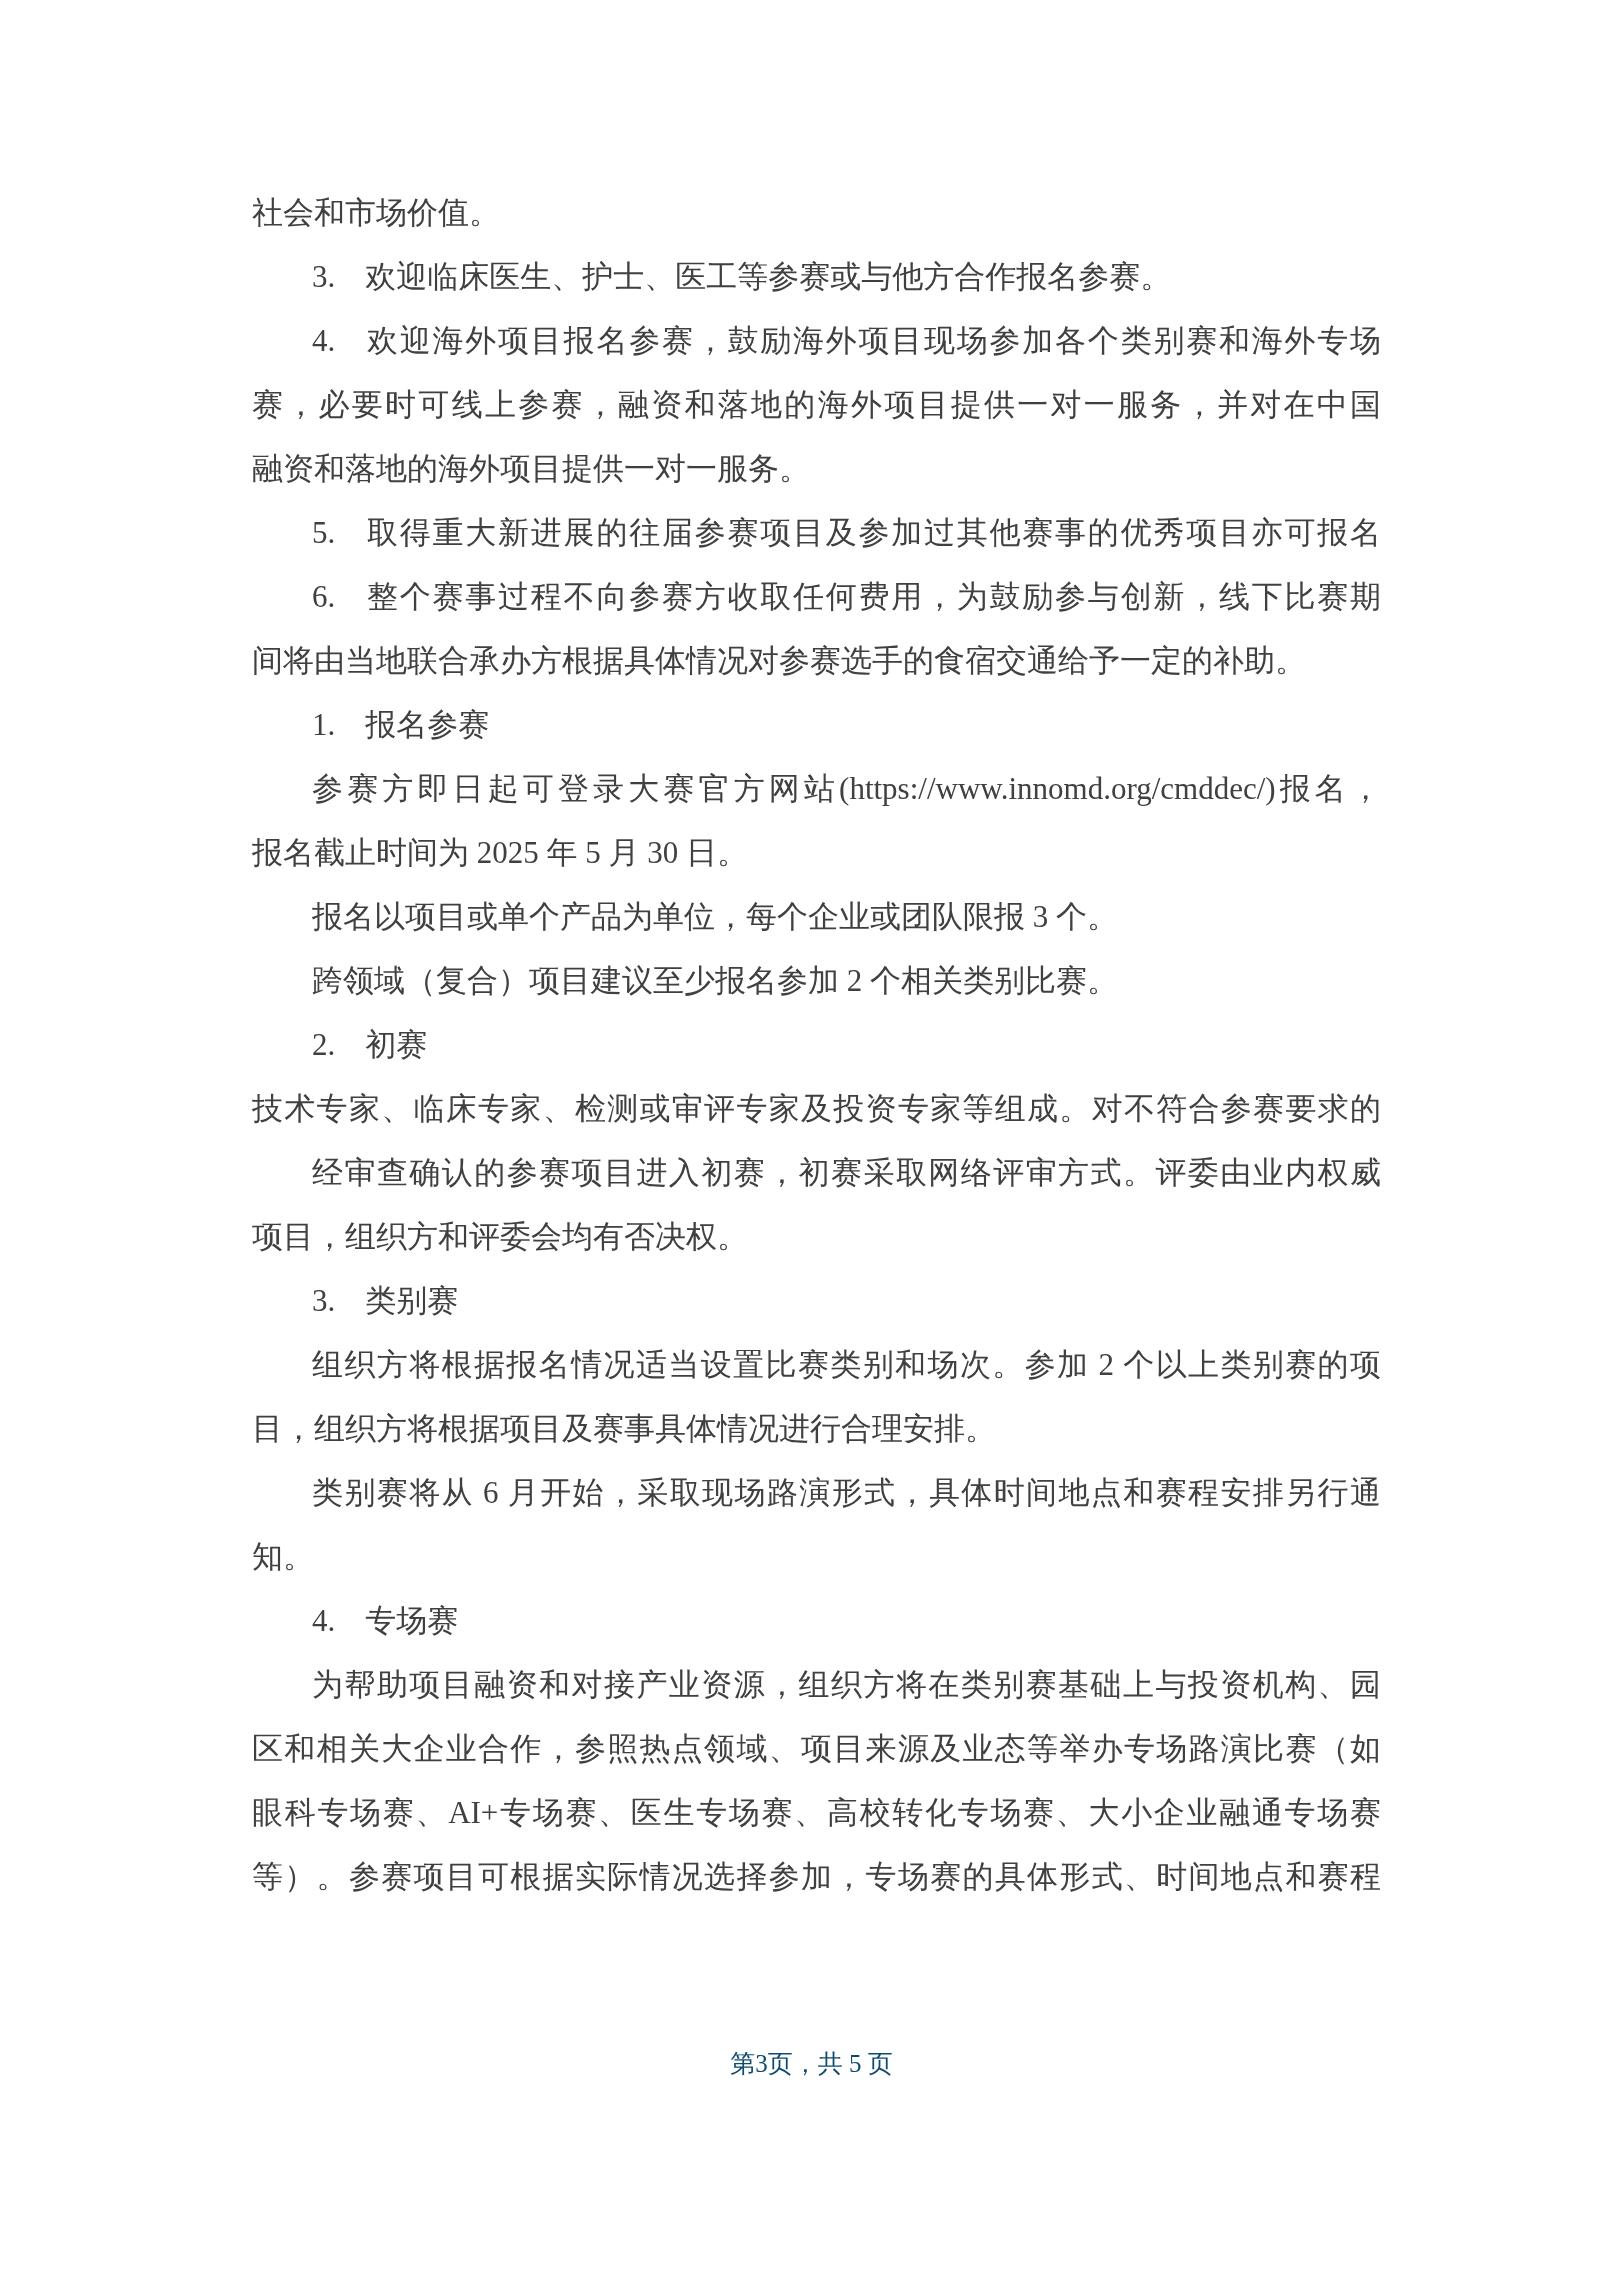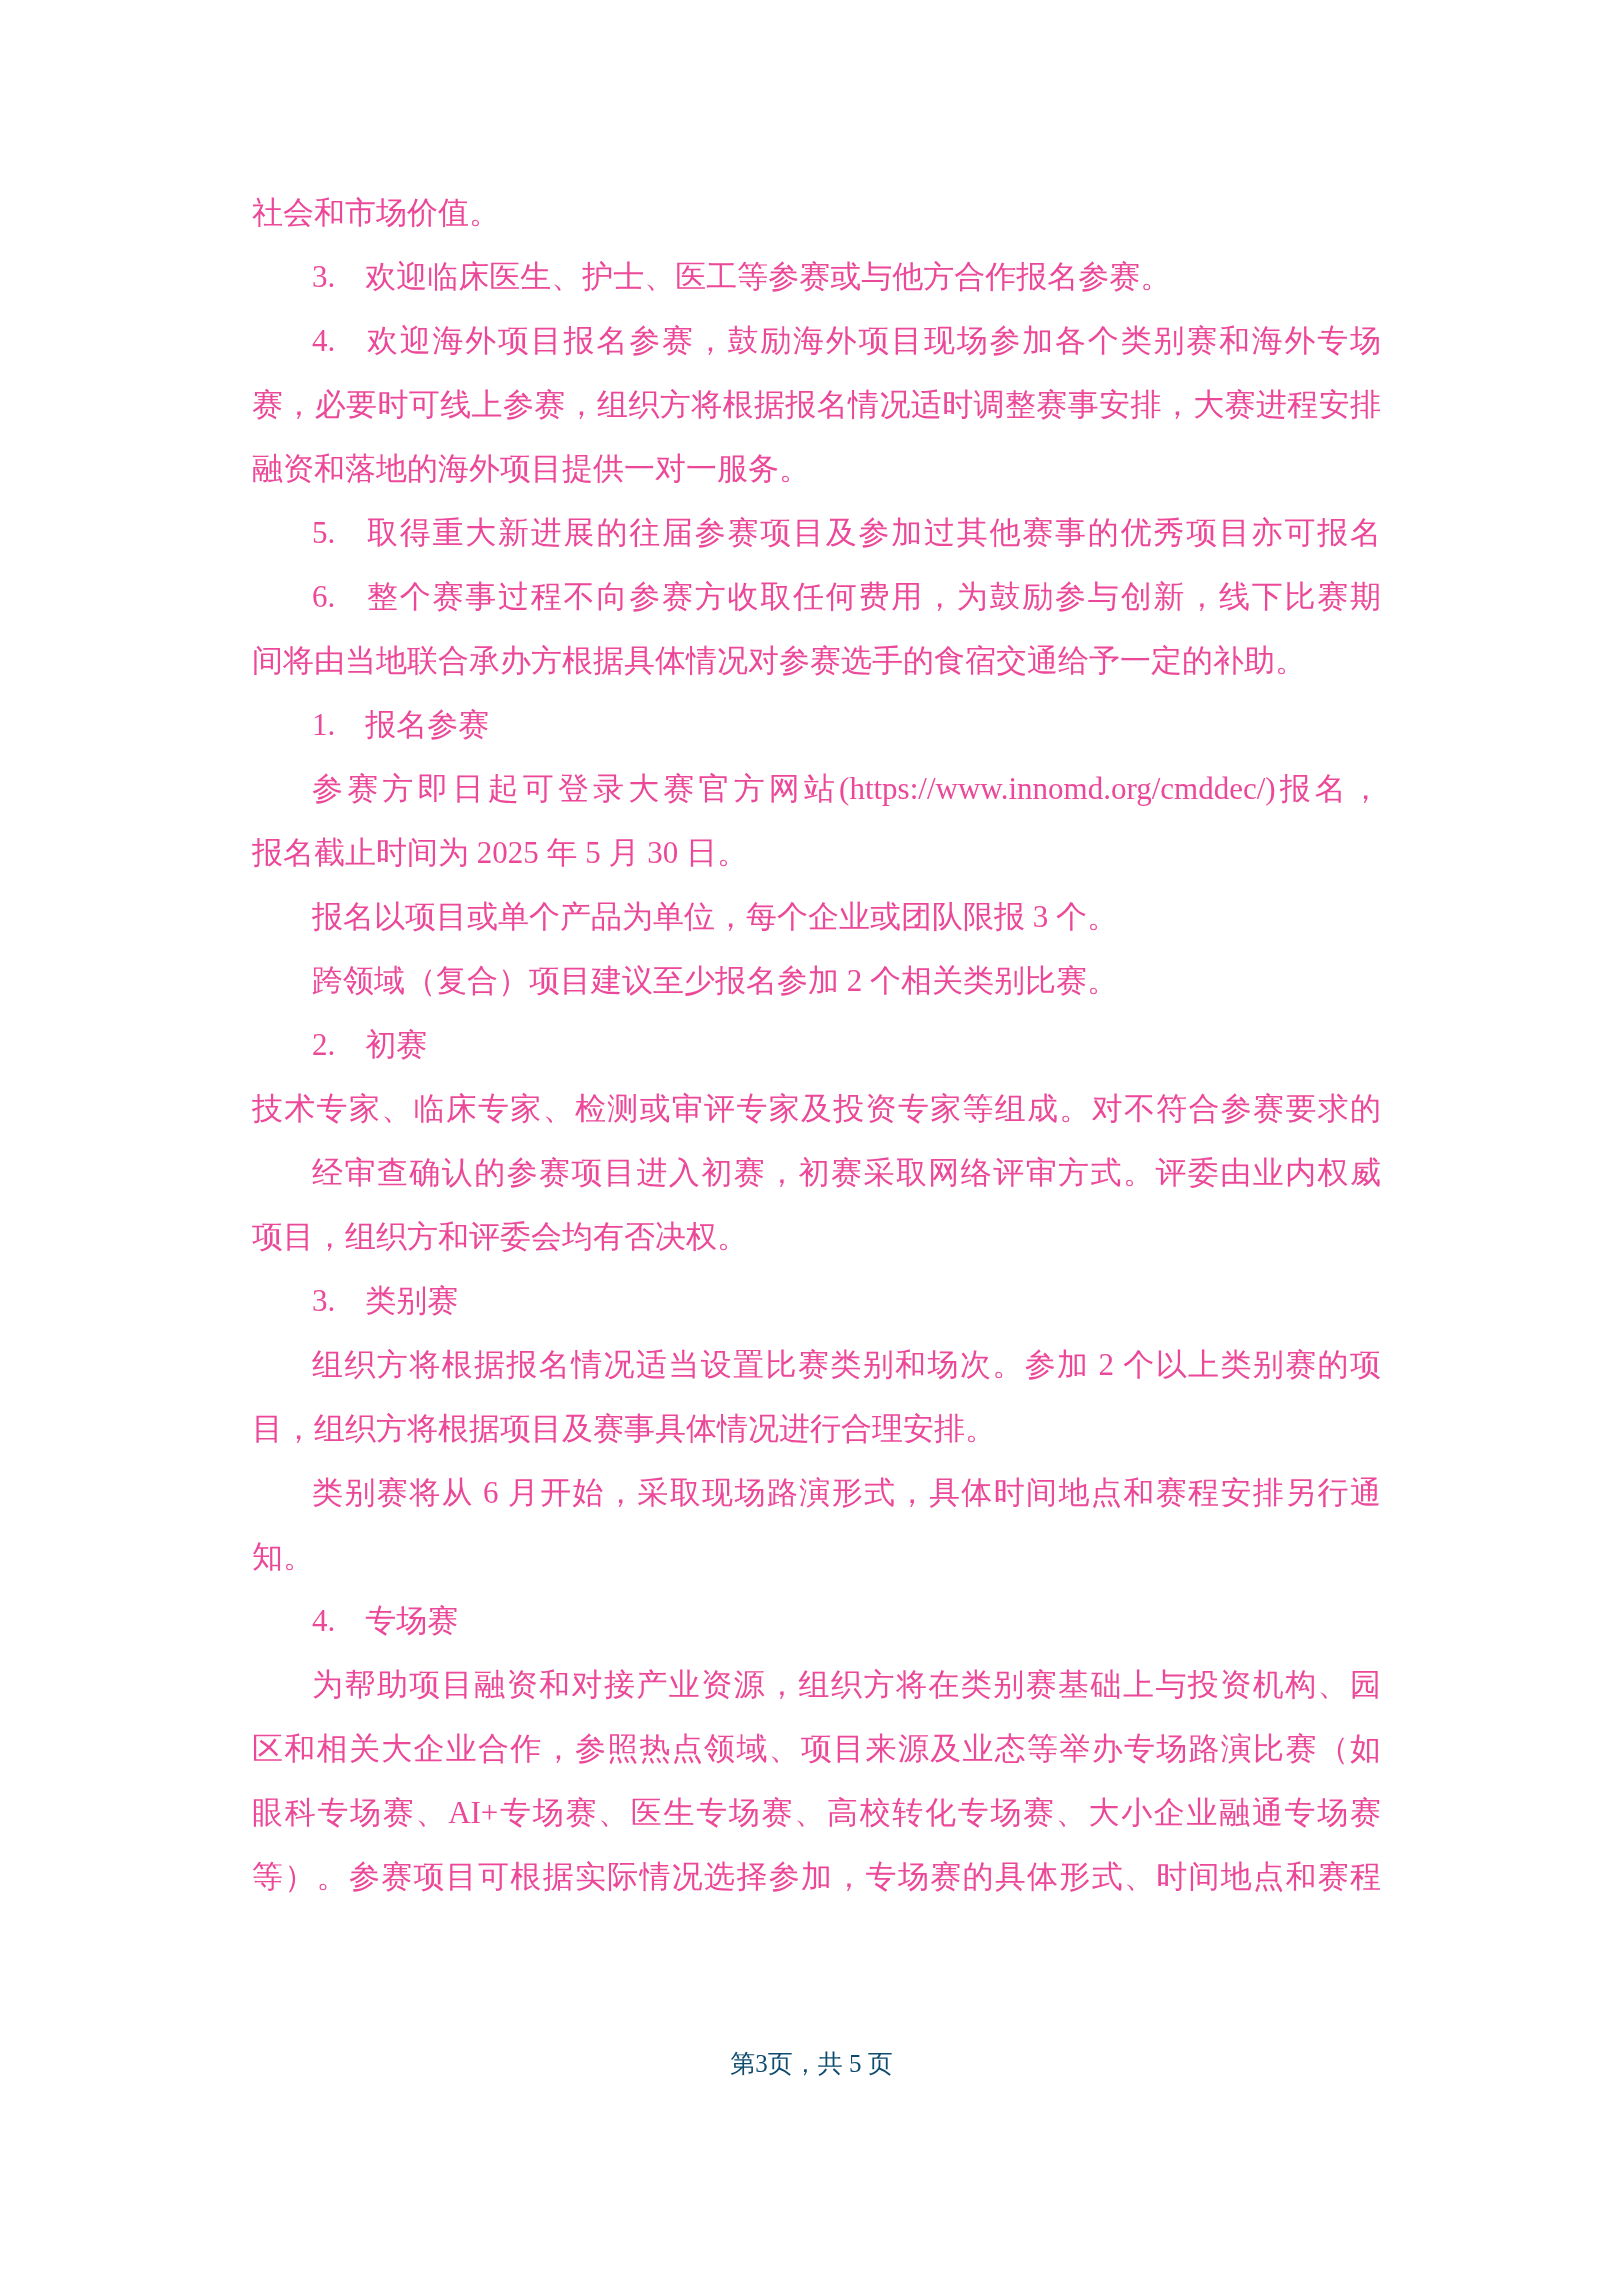--- a/index.html
+++ b/index.html
@@ -20,21 +20,21 @@
     position: absolute;
     left: 252px;
     top: 181px;
     width: 1129px;
   }
   .line {
     font-family: "Liberation Serif", "DejaVu Serif", serif;
     font-size: 31px;
     line-height: 64px;
     height: 64px;
-    color: #ec4899;
+    color: #404040;
     text-align: left;
   }
   .line.just {
     text-align: justify;
     text-align-last: justify;
   }
   .line.indent {
     padding-left: 60px;
     font-family: Liberation Serif, serif;
   }
@@ -64,21 +64,21 @@
   }
 </style>
 </head>
 <body>
 
 <div class="page">
   <main class="text-block" id="lines">
       <div class="line"><span>社会和市场价值。</span></div>
       <div class="line indent"><span class="num">3.</span><span class="numgap"></span><span>欢迎临床医生、护士、医工等参赛或与他方合作报名参赛。</span></div>
       <div class="line just indent"><span class="num">4.</span><span class="numgap"></span><span>欢迎海外项目报名参赛，鼓励海外项目现场参加各个类别赛和海外专场</span></div>
-      <div class="line just"><span>赛，必要时可线上参赛，组织方将根据报名情况适时调整赛事安排，大赛进程安排</span></div>
+      <div class="line just"><span>赛，必要时可线上参赛，融资和落地的海外项目提供一对一服务，并对在中国</span></div>
       <div class="line"><span>融资和落地的海外项目提供一对一服务。</span></div>
       <div class="line just indent"><span class="num">5.</span><span class="numgap"></span><span>取得重大新进展的往届参赛项目及参加过其他赛事的优秀项目亦可报名</span></div>
       <div class="line just indent"><span class="num">6.</span><span class="numgap"></span><span>整个赛事过程不向参赛方收取任何费用，为鼓励参与创新，线下比赛期</span></div>
       <div class="line"><span>间将由当地联合承办方根据具体情况对参赛选手的食宿交通给予一定的补助。</span></div>
       <div class="line indent"><span class="num">1.</span><span class="numgap"></span><span>报名参赛</span></div>
       <div class="line just indent"><span>参赛方即日起可登录大赛官方网站(https://www.innomd.org/cmddec/)报名，</span></div>
       <div class="line"><span>报名截止时间为 </span><b>2025 年 5 月 30 日</b><span>。</span></div>
       <div class="line indent"><span>报名以项目或单个产品为单位，每个企业或团队限报 3 个。</span></div>
       <div class="line indent"><span>跨领域（复合）项目建议至少报名参加 2 个相关类别比赛。</span></div>
       <div class="line indent"><span class="num">2.</span><span class="numgap"></span><span>初赛</span></div>

